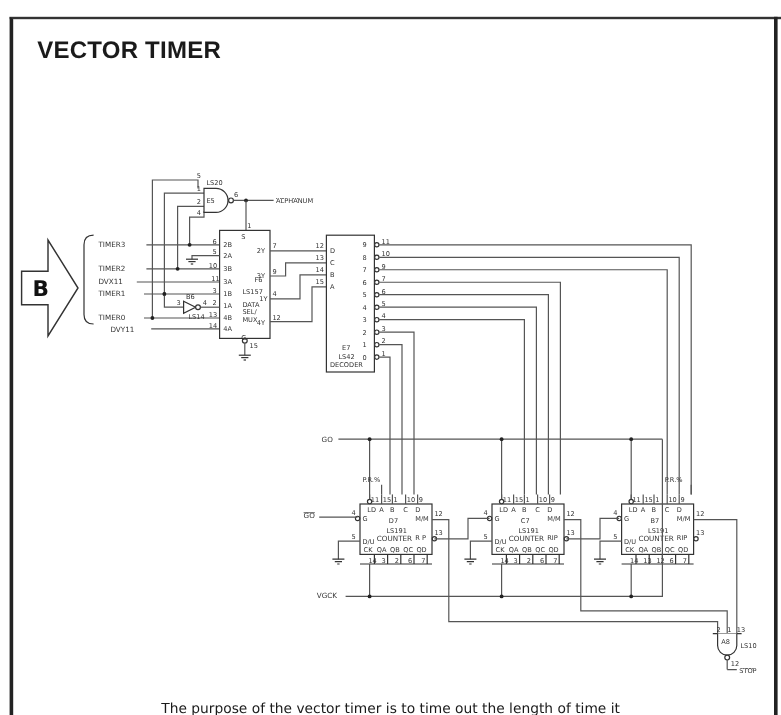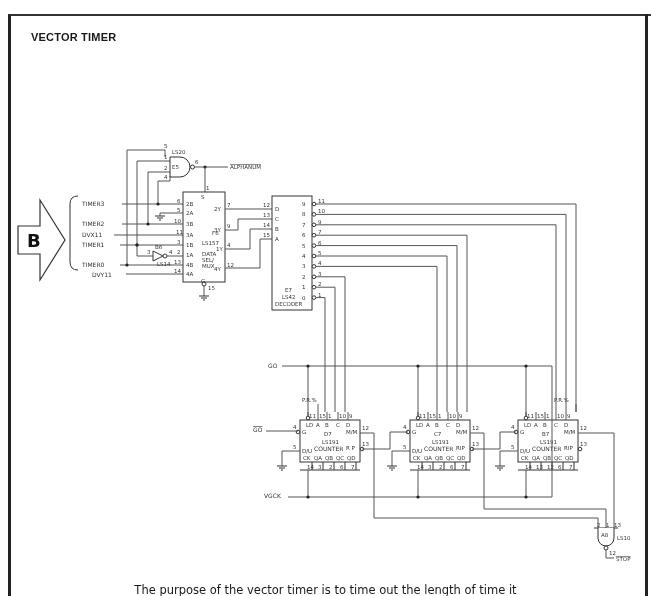--- a/index.html
+++ b/index.html
@@ -1,19 +1,19 @@
 <!DOCTYPE html>
 <html><head>
 <meta charset="utf-8">
 <style>
   html, body { margin: 0; padding: 0; background: #ffffff; }
   body { width: 651px; height: 596px; position: relative; overflow: hidden; font-family: "Liberation Sans", sans-serif; }
   .frame { position: absolute; left: 8px; top: 14px; width: 660px; height: 600px; border-left: 3px solid #222; border-top: 2px solid #333; }
   .frame-right { position: absolute; left: 645px; top: 14px; width: 3px; height: 582px; background: #222; }
-  .title { position: absolute; left: 31px; top: 31px; font-family: "Liberation Sans", sans-serif; font-weight: bold; font-size: 11px; color: #1a1a1a; letter-spacing: 0.2px; }
+  .title { position: absolute; left: 31px; top: 31px; font-family: "Liberation Sans", sans-serif; font-weight: bold; font-size: 20px; color: #1a1a1a; letter-spacing: 0.2px; }
   .caption { position: absolute; left: 0; width: 651px; top: 583px; text-align: center; font-family: "DejaVu Sans", sans-serif; font-size: 11.5px; color: #1a1a1a; }
   svg { position: absolute; left: 0; top: 0; }
   .w { stroke: #555; stroke-width: 1; fill: none; }
   .wd { stroke: #333; stroke-width: 1; fill: none; }
   .box { stroke: #333; stroke-width: 1; fill: #fff; }
   .tl { font-family: "DejaVu Sans", sans-serif; font-size: 6px; fill: #333; }
   .ts { font-family: "DejaVu Sans", sans-serif; font-size: 5.5px; fill: #333; }
   .dot { fill: #222; }
   .big { font-family: "DejaVu Sans", sans-serif; font-weight: bold; font-size: 18px; fill: #111; }
 </style>

